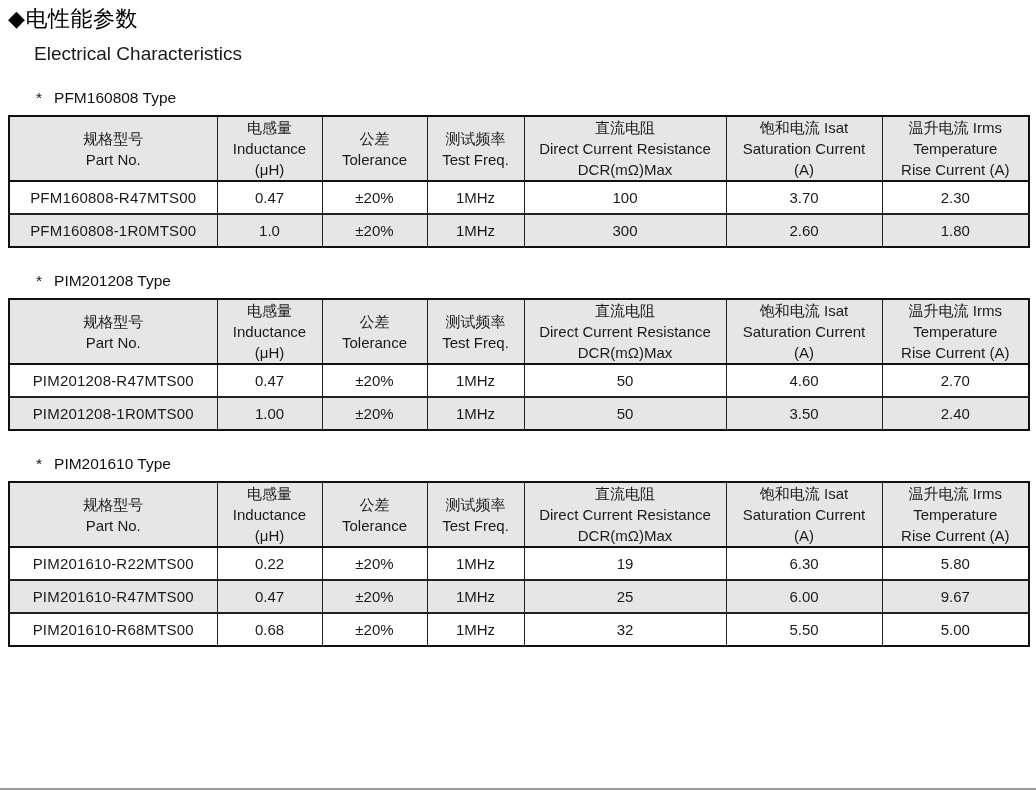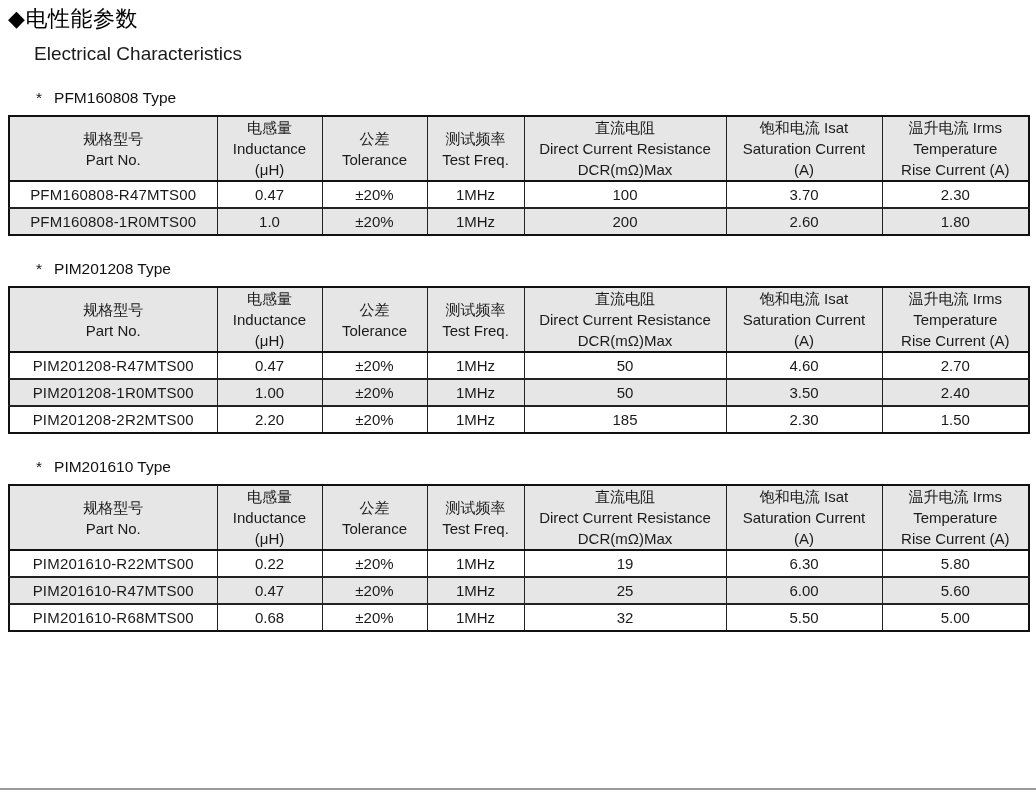--- a/index.html
+++ b/index.html
@@ -48,21 +48,21 @@
     padding:0;
   }
   thead tr { height:52px; }
   thead th {
     background:#e6e6e6;
     font-weight:400; font-size:15px;
     border-bottom:2px solid #111;
   }
   thead th .hline { line-height:21px; white-space:nowrap; }
 
-  tbody tr { height:27px; font-size:15px; }
+  tbody tr { height:33px; font-size:15px; }
   tbody tr:nth-child(even) td { background:#e6e6e6; }
   tbody td { border-top-width:2px; }
   td.partno { font-size:15px; letter-spacing:0.2px; }
 
   .bottom-rule {
     position:absolute; left:0; top:788px;
     width:1036px; height:2px; background:#9b9b9b;
   }
 </style>
 </head>
@@ -131,21 +131,21 @@
               <td>1MHz</td>
               <td>100</td>
               <td>3.70</td>
               <td>2.30</td>
             </tr>
             <tr>
               <td class="partno">PFM160808-1R0MTS00</td>
               <td>1.0</td>
               <td>±20%</td>
               <td>1MHz</td>
-              <td>200</td>
+              <td>300</td>
               <td>2.60</td>
               <td>1.80</td>
             </tr>
           </tbody>
         </table>
       </section>
       <section class="tbl-section">
         <h3 class="tbl-label">
           <span class="marker">*</span>
           <span>PIM201208 Type</span>
@@ -208,29 +208,20 @@
             </tr>
             <tr>
               <td class="partno">PIM201208-1R0MTS00</td>
               <td>1.00</td>
               <td>±20%</td>
               <td>1MHz</td>
               <td>50</td>
               <td>3.50</td>
               <td>2.40</td>
             </tr>
-            <tr>
-              <td class="partno">PIM201208-2R2MTS00</td>
-              <td>2.20</td>
-              <td>±20%</td>
-              <td>1MHz</td>
-              <td>185</td>
-              <td>2.30</td>
-              <td>1.50</td>
-            </tr>
           </tbody>
         </table>
       </section>
       <section class="tbl-section">
         <h3 class="tbl-label">
           <span class="marker">*</span>
           <span>PIM201610 Type</span>
         </h3>
         <table class="spec">
           <colgroup>
@@ -288,21 +279,21 @@
               <td>6.30</td>
               <td>5.80</td>
             </tr>
             <tr>
               <td class="partno">PIM201610-R47MTS00</td>
               <td>0.47</td>
               <td>±20%</td>
               <td>1MHz</td>
               <td>25</td>
               <td>6.00</td>
-              <td>5.60</td>
+              <td>9.67</td>
             </tr>
             <tr>
               <td class="partno">PIM201610-R68MTS00</td>
               <td>0.68</td>
               <td>±20%</td>
               <td>1MHz</td>
               <td>32</td>
               <td>5.50</td>
               <td>5.00</td>
             </tr>

